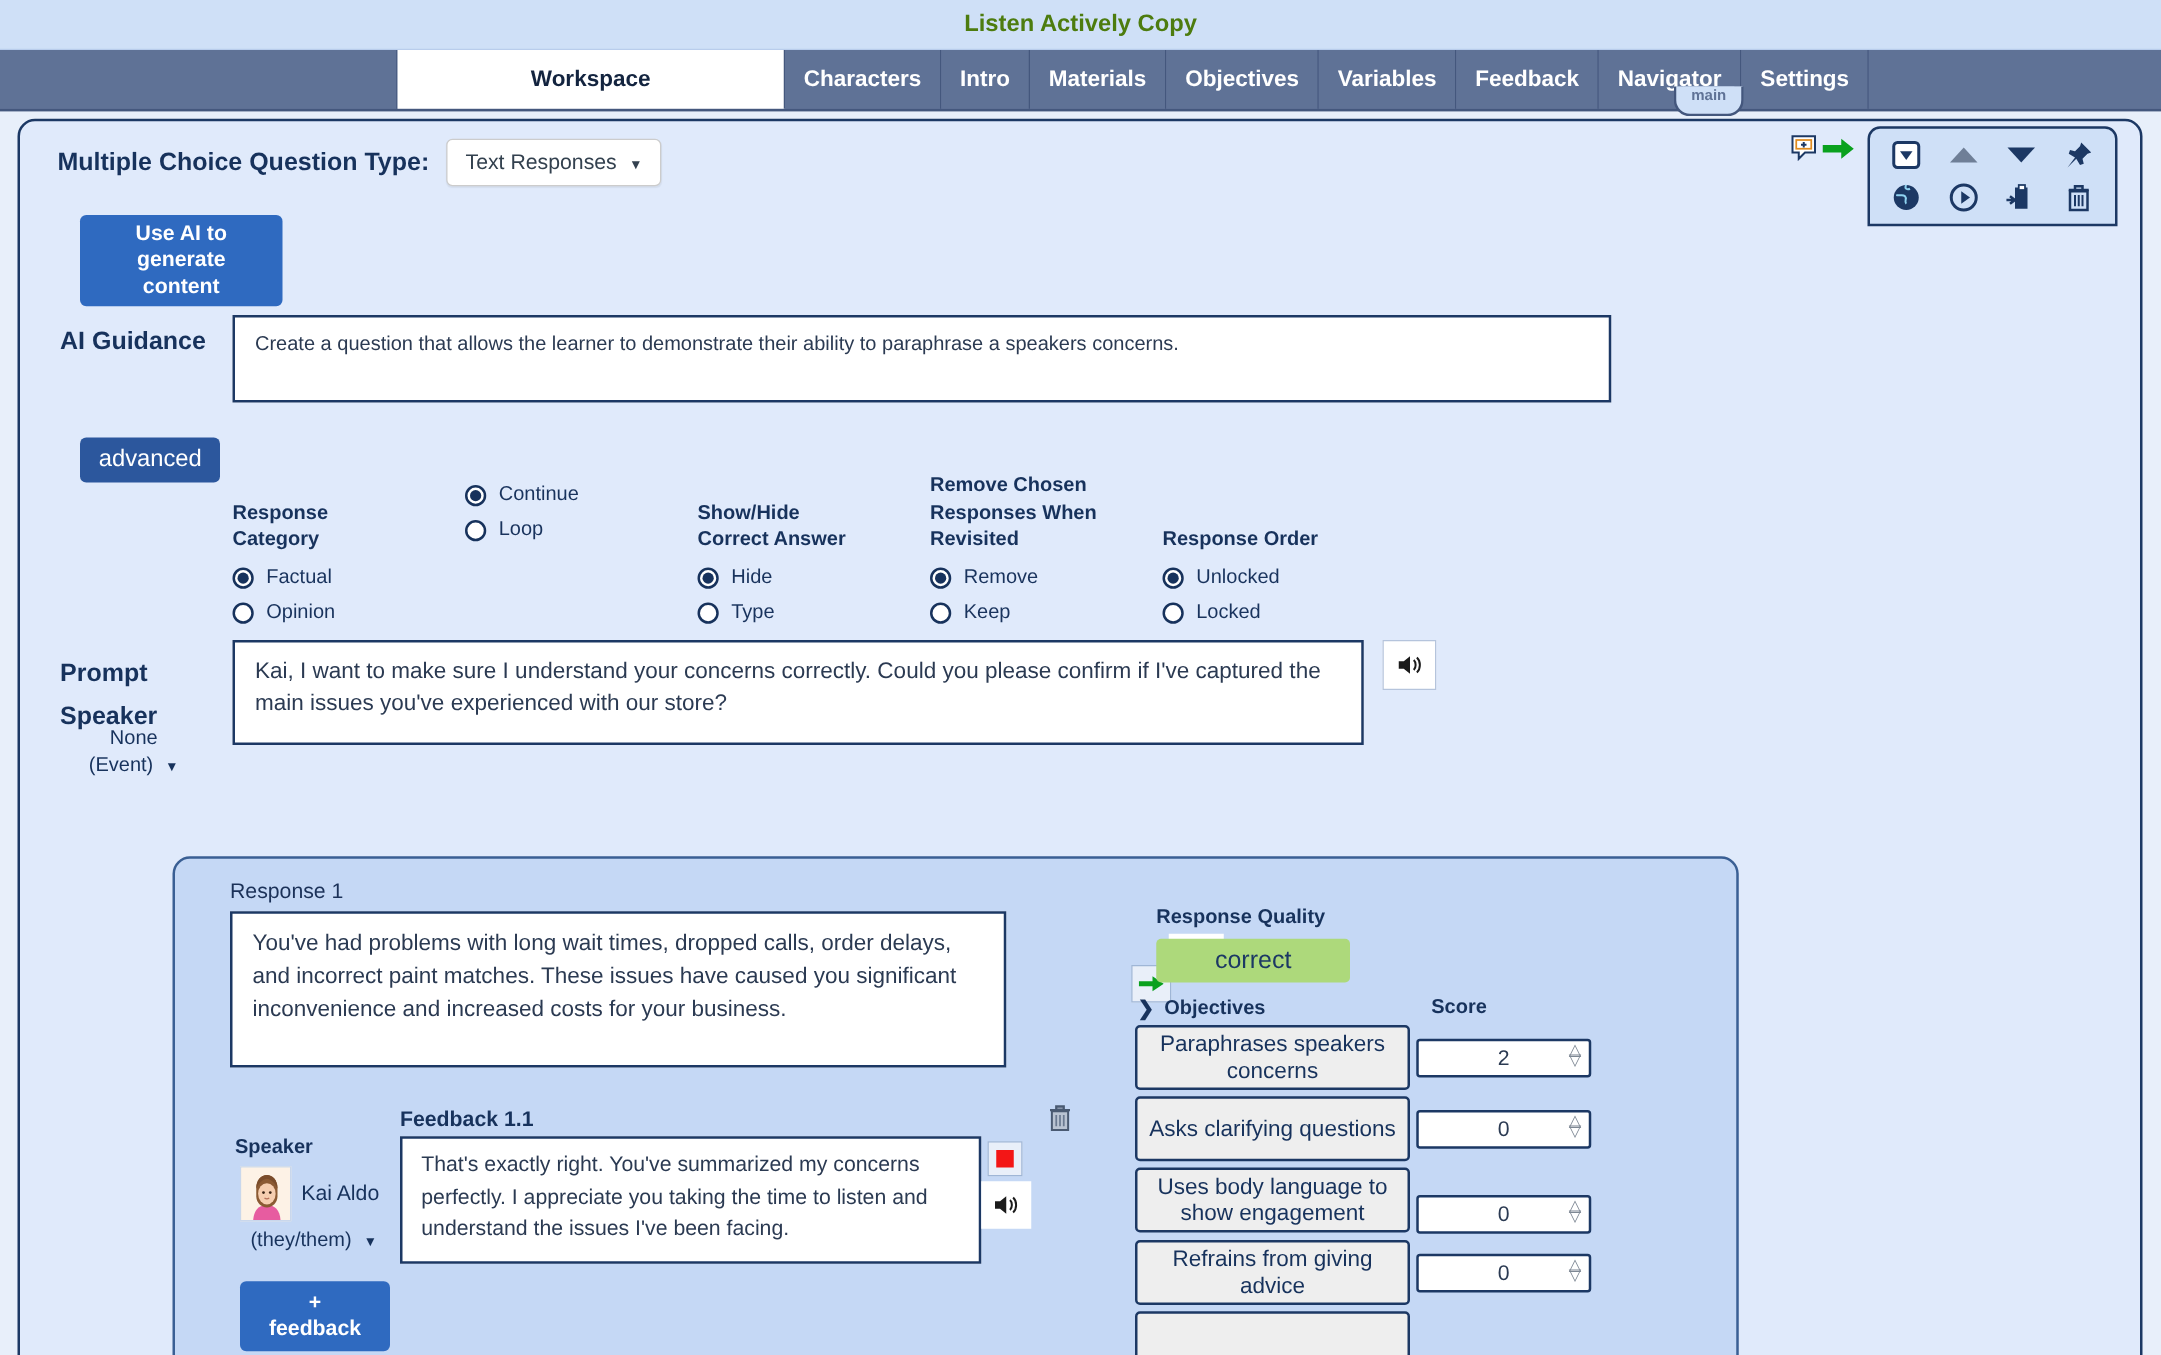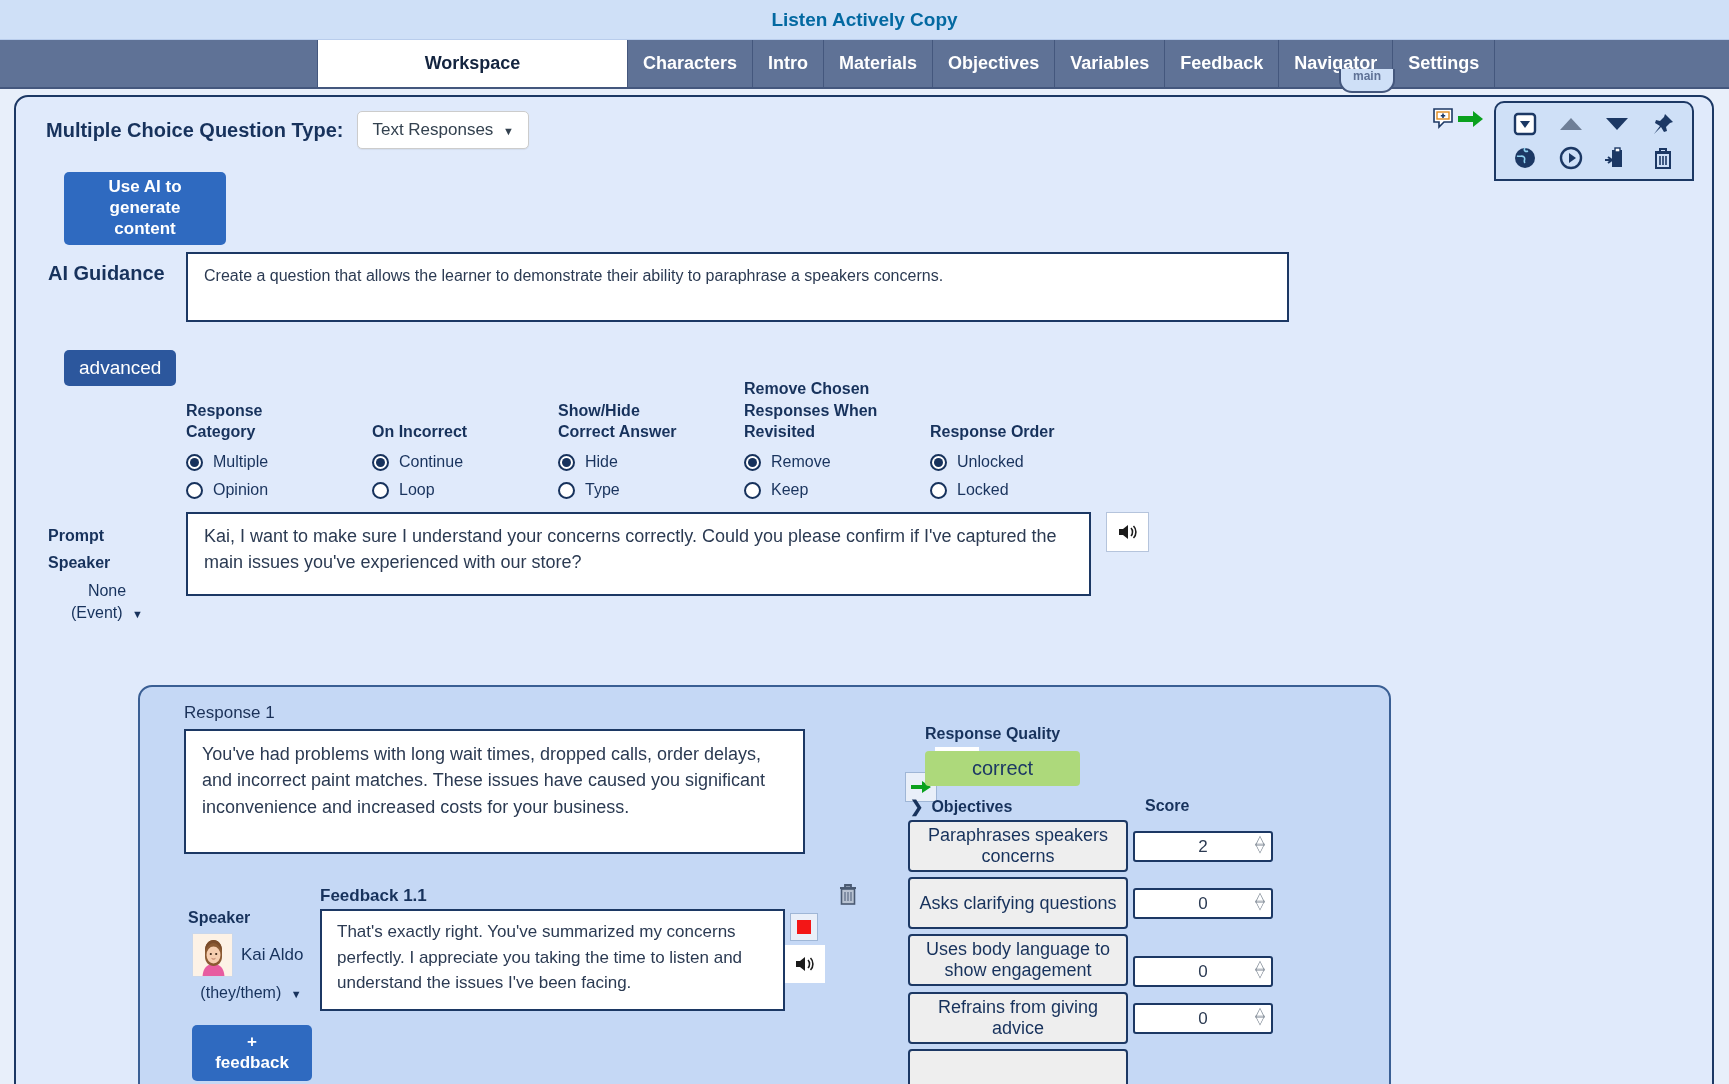--- a/index.html
+++ b/index.html
@@ -9,21 +9,21 @@
     overflow: hidden;
     font-family: "Liberation Sans", sans-serif;
     background: #ffffff;
   }
   .app { position: relative; width: 1729px; height: 1084px; background: #e8effa; }
 
   
   .titlebar {
     height: 40px; background: #cfe0f7;
     display: flex; align-items: center; justify-content: center;
-    color: #0369a1; font-weight: bold; font-size: 19px;
+    color: #4d7c0f; font-weight: bold; font-size: 19px;
     border-bottom: 1px solid #b9cdec;
   }
 
   
   .tabstrip {
     height: 49px; background: #5f7296;
     display: flex; align-items: stretch;
     position: relative;
     border-bottom: 2px solid #44577d;
   }
@@ -110,21 +110,21 @@
   .opt-head { font-size: 16px; font-weight: bold; color:#17325c; line-height: 1.36; min-height: 66px; display:flex; flex-direction: column; justify-content: flex-end; }
   .radio-row { display: flex; align-items: center; margin-top: 10px; cursor: pointer; font-size: 16px; color:#19335d; }
   .radio {
     width: 17px; height: 17px; border-radius: 50%;
     border: 2px solid #17325c; margin-right: 10px; background:#fff;
     display:flex; align-items:center; justify-content:center; flex: none;
   }
   .radio.on::after { content:""; width: 9px; height: 9px; border-radius:50%; background:#17325c; }
 
   
-  .prompt-label { position: absolute; left: 32px; top: 425px; font-size: 16px; font-weight:bold; color:#17325c; line-height: 1.7; }
+  .prompt-label { position: absolute; left: 32px; top: 425px; font-size: 20px; font-weight:bold; color:#17325c; line-height: 1.7; }
   .prompt-sub { position: absolute; left: 32px; top: 483px; width: 118px; text-align:center; font-size: 16px; color:#17325c; line-height: 1.35; cursor: pointer; }
   .prompt-box {
     position: absolute; left: 170px; top: 415px; width: 905px; height: 84px;
     background:#fff; border: 2px solid #1c3864; padding: 10px 16px;
     font-size: 18px; color:#2b3a52; line-height: 1.42; overflow:hidden;
   }
   .spk-btn {
     position:absolute; top: 415px; left: 1090px;
     width: 43px; height: 40px; background:#fff; border: 1px solid #b5c4dc;
     display:flex; align-items:center; justify-content:center; cursor:pointer;
@@ -296,29 +296,28 @@
     <div class="guid-label">AI Guidance</div>
     <div class="guid-box">Create a question that allows the learner to demonstrate their ability to paraphrase a speakers concerns.</div>
 
     <button class="adv-btn">advanced</button>
 
     <div class="opts">
       <div class="opt-col">
         <div class="opt-head">Response<br>Category</div>
         <div class="radio-row">
           <span class="radio on"></span>
-          <span>Multiple</span>
+          <span>Factual</span>
         </div>
         <div class="radio-row">
           <span class="radio"></span>
           <span>Opinion</span>
         </div>
       </div>
       <div class="opt-col">
-        <div class="opt-head">On Incorrect</div>
         <div class="radio-row">
           <span class="radio on"></span>
           <span>Continue</span>
         </div>
         <div class="radio-row">
           <span class="radio"></span>
           <span>Loop</span>
         </div>
       </div>
       <div class="opt-col">

